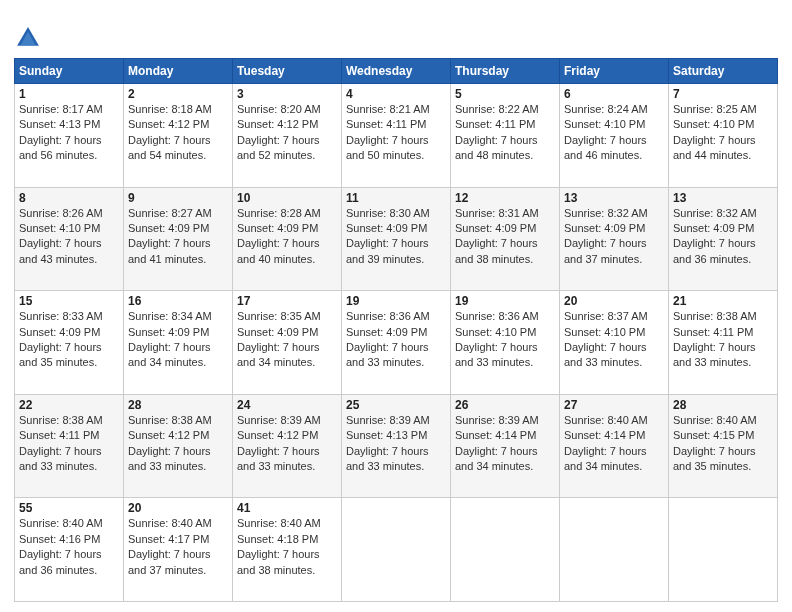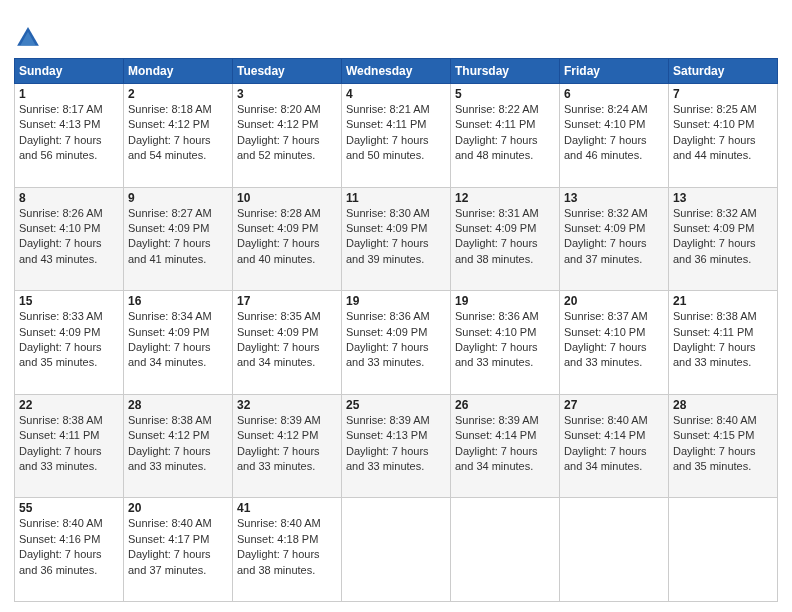--- a/index.html
+++ b/index.html
@@ -229,21 +229,21 @@
         <tr>
           <td>
             <span class="day-num">22</span>
             <div class="day-info">Sunrise: 8:38 AM<br>Sunset: 4:11 PM<br>Daylight: 7 hours and 33 minutes.</div>
           </td>
           <td>
             <span class="day-num">28</span>
             <div class="day-info">Sunrise: 8:38 AM<br>Sunset: 4:12 PM<br>Daylight: 7 hours and 33 minutes.</div>
           </td>
           <td>
-            <span class="day-num">32</span>
+            <span class="day-num">24</span>
             <div class="day-info">Sunrise: 8:39 AM<br>Sunset: 4:12 PM<br>Daylight: 7 hours and 33 minutes.</div>
           </td>
           <td>
             <span class="day-num">25</span>
             <div class="day-info">Sunrise: 8:39 AM<br>Sunset: 4:13 PM<br>Daylight: 7 hours and 33 minutes.</div>
           </td>
           <td>
             <span class="day-num">26</span>
             <div class="day-info">Sunrise: 8:39 AM<br>Sunset: 4:14 PM<br>Daylight: 7 hours and 34 minutes.</div>
           </td>

